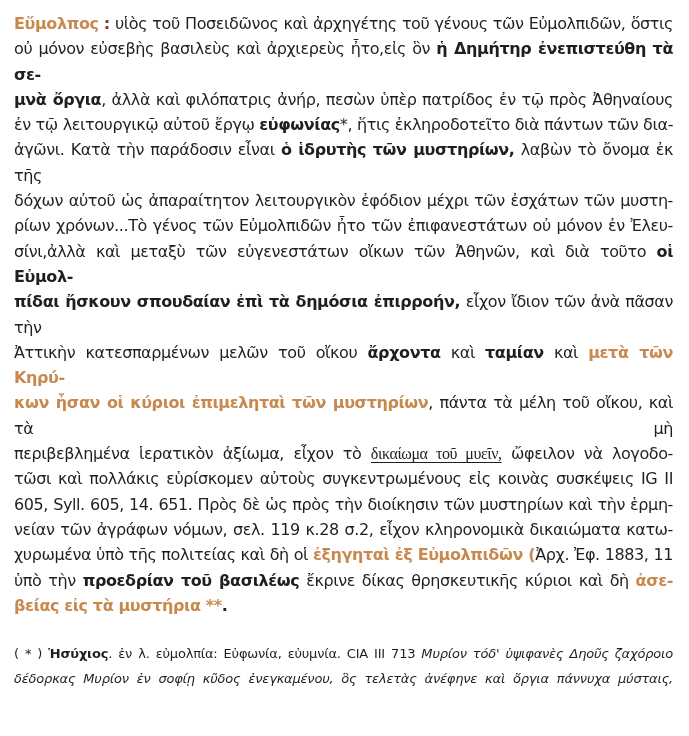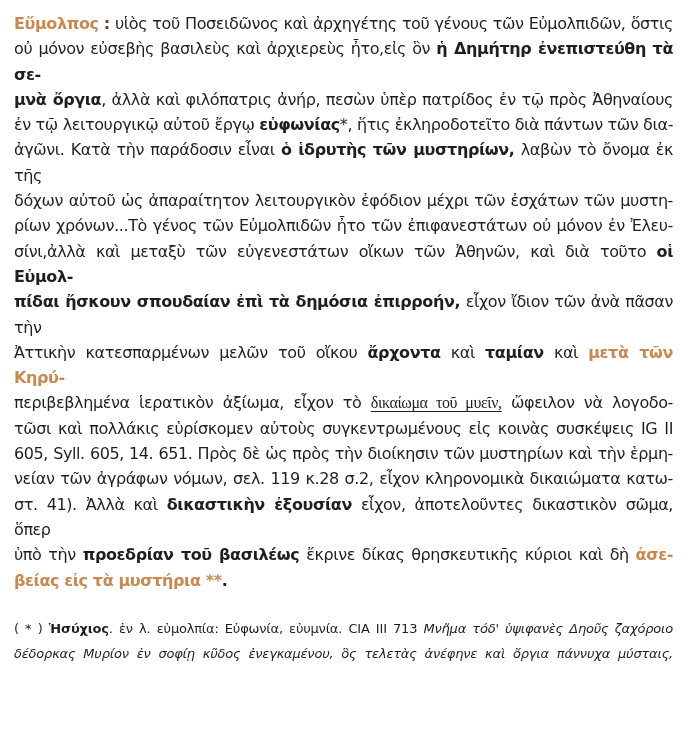--- a/index.html
+++ b/index.html
@@ -45,26 +45,27 @@
       <div class="line"><span class="b o">Εὔμολπος</span><span> </span><span class="b m">:</span><span> υἱὸς τοῦ Ποσειδῶνος καὶ ἀρχηγέτης τοῦ γένους τῶν Εὐμολπιδῶν, ὅστις</span></div>
       <div class="line"><span>οὐ μόνον εὐσεβὴς βασιλεὺς καὶ ἀρχιερεὺς ἦτο,εἰς ὃν </span><span class="b">ἡ Δημήτηρ ἐνεπιστεύθη τὰ σε-</span></div>
       <div class="line"><span class="b">μνὰ ὄργια</span><span>, ἀλλὰ καὶ φιλόπατρις ἀνήρ, πεσὼν ὑπὲρ πατρίδος ἐν τῷ πρὸς Ἀθηναίους</span></div>
       <div class="line"><span>ἐν τῷ λειτουργικῷ αὐτοῦ ἔργῳ </span><span class="b">εὐφωνίας</span><span>*, ἥτις ἐκληροδοτεῖτο διὰ πάντων τῶν δια-</span></div>
       <div class="line"><span>ἀγῶνι. Κατὰ τὴν παράδοσιν εἶναι </span><span class="b">ὁ ἱδρυτὴς τῶν μυστηρίων,</span><span> λαβὼν τὸ ὄνομα ἐκ τῆς</span></div>
       <div class="line"><span>δόχων αὐτοῦ ὡς ἀπαραίτητον λειτουργικὸν ἐφόδιον μέχρι τῶν ἐσχάτων τῶν μυστη-</span></div>
       <div class="line"><span>ρίων χρόνων...Τὸ γένος τῶν Εὐμολπιδῶν ἦτο τῶν ἐπιφανεστάτων οὐ μόνον ἐν Ἐλευ-</span></div>
       <div class="line"><span>σίνι,ἀλλὰ καὶ μεταξὺ τῶν εὐγενεστάτων οἴκων τῶν Ἀθηνῶν, καὶ διὰ τοῦτο </span><span class="b">οἱ Εὐμολ-</span></div>
       <div class="line"><span class="b">πίδαι ἤσκουν σπουδαίαν ἐπὶ τὰ δημόσια ἐπιρροήν,</span><span> εἶχον ἴδιον τῶν ἀνὰ πᾶσαν τὴν</span></div>
       <div class="line"><span>Ἀττικὴν κατεσπαρμένων μελῶν τοῦ οἴκου </span><span class="b">ἄρχοντα</span><span> καὶ </span><span class="b">ταμίαν</span><span> καὶ </span><span class="b o">μετὰ τῶν Κηρύ-</span></div>
+      <div class="line"><span class="b o">κων ἦσαν οἱ κύριοι ἐπιμεληταὶ τῶν μυστηρίων</span><span>, πάντα τὰ μέλη τοῦ οἴκου, καὶ τὰ μὴ</span></div>
       <div class="line"><span>περιβεβλημένα ἱερατικὸν ἀξίωμα, εἶχον τὸ </span><span class="u">δικαίωμα τοῦ μυεῖν,</span><span> ὤφειλον νὰ λογοδο-</span></div>
       <div class="line"><span>τῶσι καὶ πολλάκις εὑρίσκομεν αὐτοὺς συγκεντρωμένους εἰς κοινὰς συσκέψεις IG II</span></div>
       <div class="line"><span>605, Syll. 605, 14. 651. Πρὸς δὲ ὡς πρὸς τὴν διοίκησιν τῶν μυστηρίων καὶ τὴν ἑρμη-</span></div>
       <div class="line"><span>νείαν τῶν ἀγράφων νόμων, σελ. 119 κ.28 σ.2, εἶχον κληρονομικὰ δικαιώματα κατω-</span></div>
-      <div class="line"><span>στ. 41). Ἀλλὰ καὶ </span><span class="b">δικαστικὴν ἐξουσίαν</span><span> εἶχον, ἀποτελοῦντες δικαστικὸν σῶμα, ὅπερ</span></div>
+      <div class="line"><span>χυρωμένα ὑπὸ τῆς πολιτείας καὶ δὴ οἱ </span><span class="b o">ἐξηγηταὶ ἐξ Εὐμολπιδῶν (</span><span>Ἀρχ. Ἐφ. 1883, 11</span></div>
       <div class="line"><span>ὑπὸ τὴν </span><span class="b">προεδρίαν τοῦ βασιλέως</span><span> ἔκρινε δίκας θρησκευτικῆς κύριοι καὶ δὴ </span><span class="b o">ἀσε-</span></div>
       <div class="line end"><span class="b o">βείας εἰς τὰ μυστήρια **</span><span class="b">.</span></div>
     </div>
   <div class="block footnote">
-      <div class="line"><span>( * ) </span><span class="b">Ἡσύχιος</span><span>. ἐν λ. εὐμολπία: Εὐφωνία, εὐυμνία. CIA III 713 </span><span class="it">Μνῆμα τόδ' ὑψιφανὲς Δηοῦς ζαχόροιο</span></div>
+      <div class="line"><span>( * ) </span><span class="b">Ἡσύχιος</span><span>. ἐν λ. εὐμολπία: Εὐφωνία, εὐυμνία. CIA III 713 </span><span class="it">Μυρίον τόδ' ὑψιφανὲς Δηοῦς ζαχόροιο</span></div>
       <div class="line"><span class="it">δέδορκας Μυρίον ἐν σοφίῃ κῦδος ἐνεγκαμένου, ὃς τελετὰς ἀνέφηνε καὶ ὄργια πάννυχα μύσταις,</span></div>
     </div>
 
 </div>
 
 </body></html>

